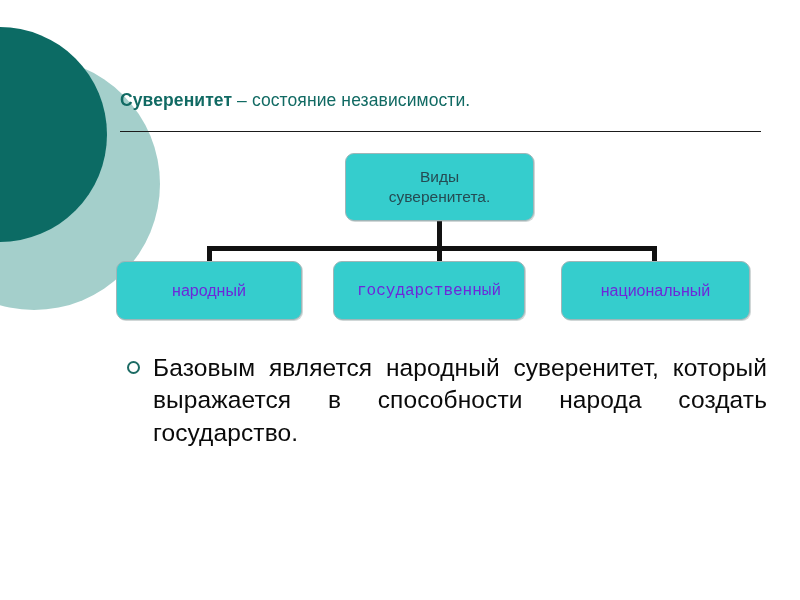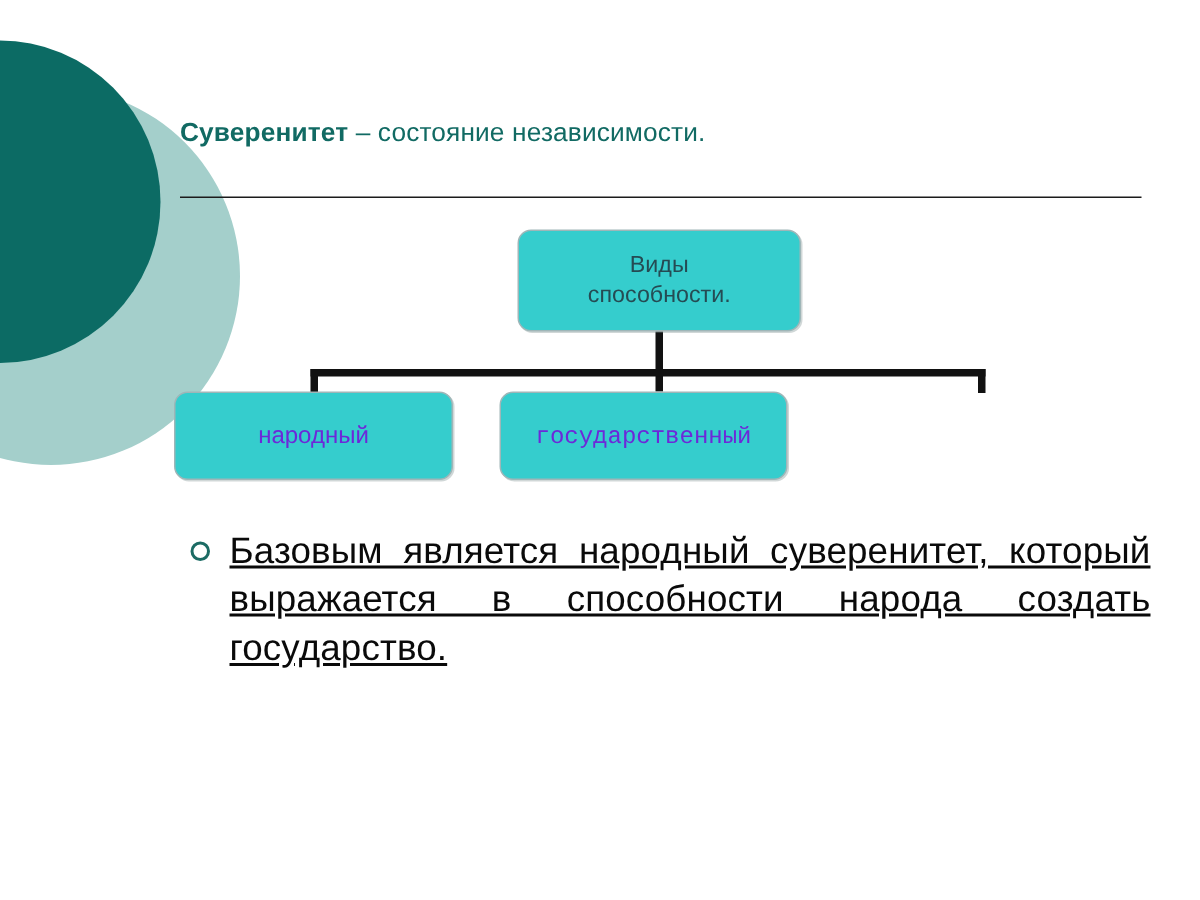--- a/index.html
+++ b/index.html
@@ -37,21 +37,21 @@
     width: 215px;
     height: 215px;
     border-radius: 50%;
     background: #0c6b64;
   }
 
   
   .title-block {
     position: absolute;
     left: 120px;
-    top: 78px;
+    top: 90px;
     width: 645px;
   }
   .title-text {
     font-size: 17.5px;
     color: #116a63;
     letter-spacing: 0.1px;
     white-space: nowrap;
     line-height: 1.25;
   }
   .title-text .lead {
@@ -136,21 +136,20 @@
     box-sizing: border-box;
   }
   .body-text {
     flex: 1 1 auto;
     font-size: 24.5px;
     line-height: 1.32;
     color: #0a0a0a;
     text-align: justify;
     text-justify: inter-word;
     letter-spacing: 0.1px;
-    text-decoration: underline;
   }
   .body-text::after {
     content: "";
     display: inline-block;
     width: 100%;
   }
 </style>
 </head>
 <body>
 
@@ -167,32 +166,35 @@
   <div class="chart">
 
     <div class="conn conn-stem"></div>
     <div class="conn conn-bar"></div>
     <div class="conn conn-drop-l"></div>
     <div class="conn conn-drop-r"></div>
 
     <div class="node node-root">
       <span>
         <span>Виды</span><br>
-        <span>способности.</span>
+        <span>суверенитета.</span>
       </span>
     </div>
 
     <div class="node node-child node-c1">
       <span>народный</span>
     </div>
 
     <div class="node node-child node-c2">
       <span>государственный</span>
     </div>
 
+    <div class="node node-child node-c3">
+      <span>национальный</span>
+    </div>
 
   </div>
 
   <div class="body-block">
     <span class="bullet"></span>
     <div class="body-text">Базовым является народный суверенитет, который выражается в способности народа создать государство.</div>
   </div>
 
 </div>
 

